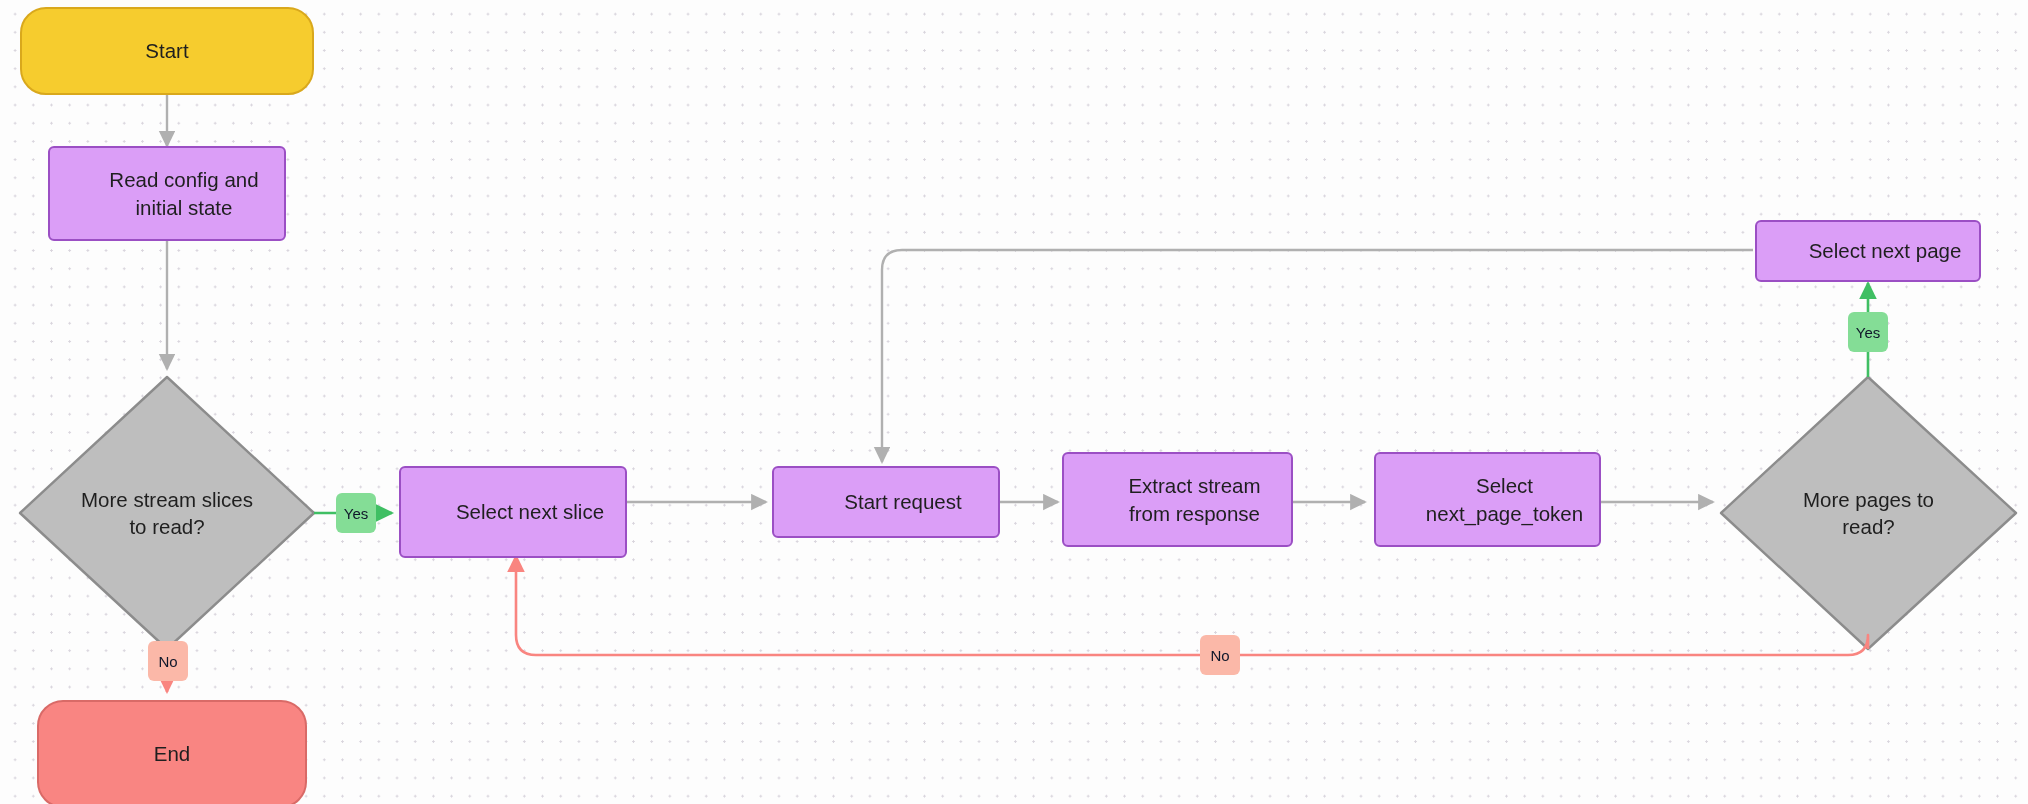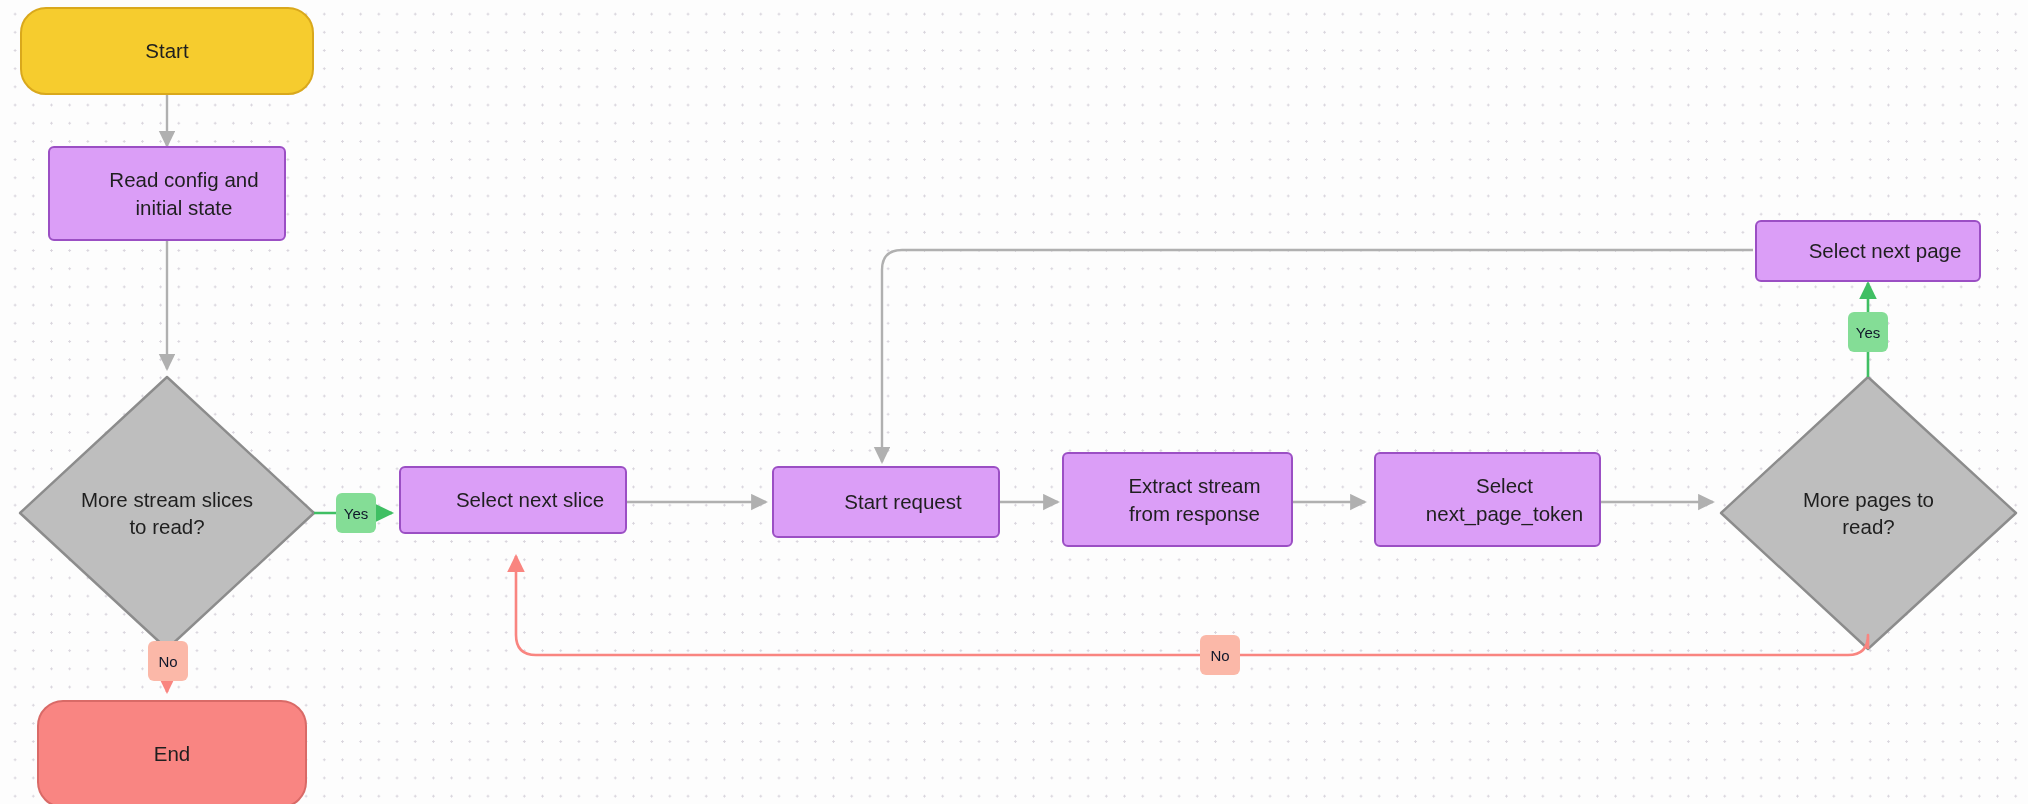--- a/index.html
+++ b/index.html
@@ -129,21 +129,21 @@
   </div>
 
   <div class="node decision" style="left:20px; top:377px; width:294px; height:272px;">
     <span class="dlabel" style="max-width:190px;">More stream slices to read?</span>
   </div>
 
   <div class="node terminal" style="left:37px; top:700px; width:270px; height:108px; background:#F98582; border:2.2px solid #D96A67;">
     <span class="dlabel">End</span>
   </div>
 
-  <div class="node process" style="left:399px; top:466px; width:228px; height:68px; background:#DB9EF7; border:2.2px solid #9B4FC4;text-align:center;">
+  <div class="node process" style="left:399px; top:466px; width:228px; height:92px; background:#DB9EF7; border:2.2px solid #9B4FC4;text-align:center;">
     <span class="dlabel">Select next slice</span>
   </div>
 
   <div class="node process" style="left:772px; top:466px; width:228px; height:72px; background:#DB9EF7; border:2.2px solid #9B4FC4;">
     <span class="dlabel">Start request</span>
   </div>
 
   <div class="node process" style="left:1062px; top:452px; width:231px; height:95px; background:#DB9EF7; border:2.2px solid #9B4FC4;">
     <span class="dlabel">Extract stream from response</span>
   </div>

